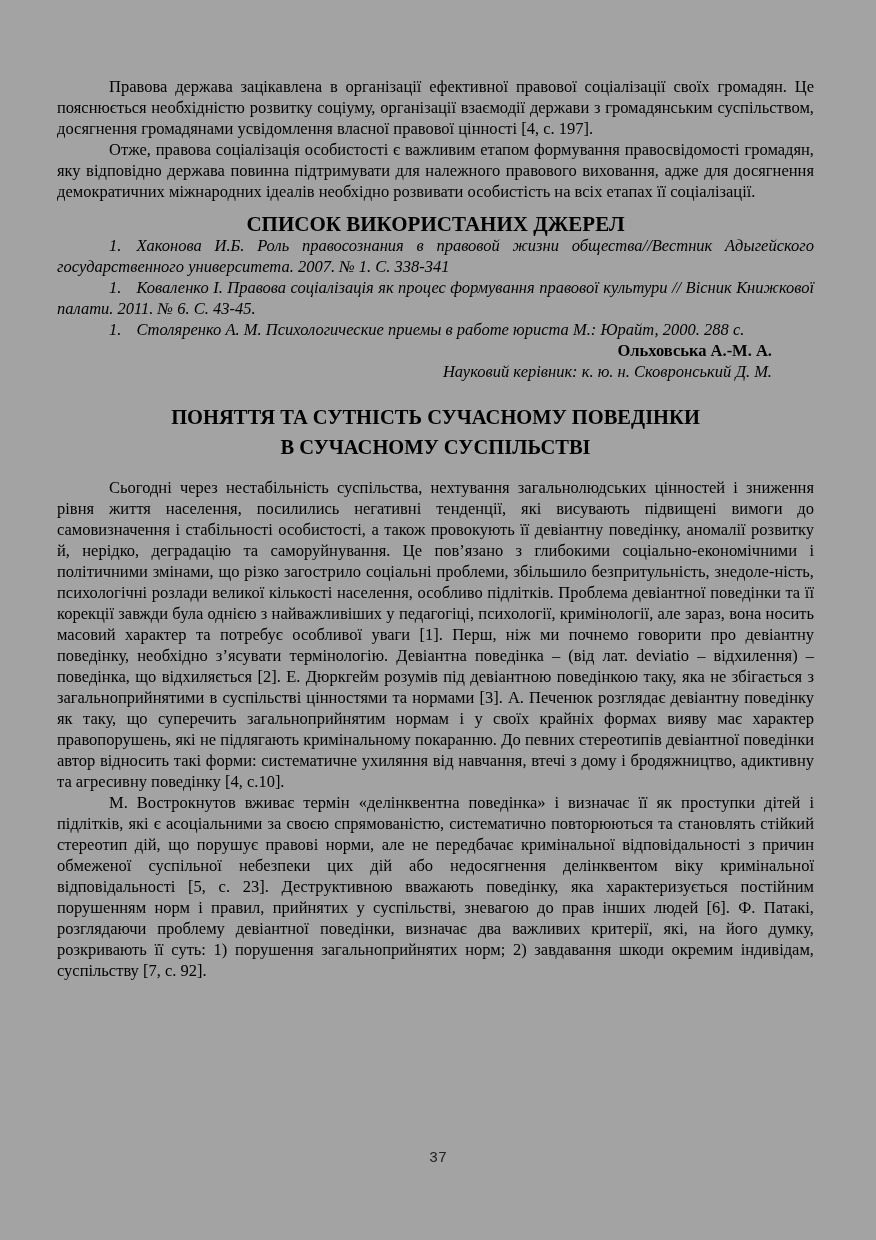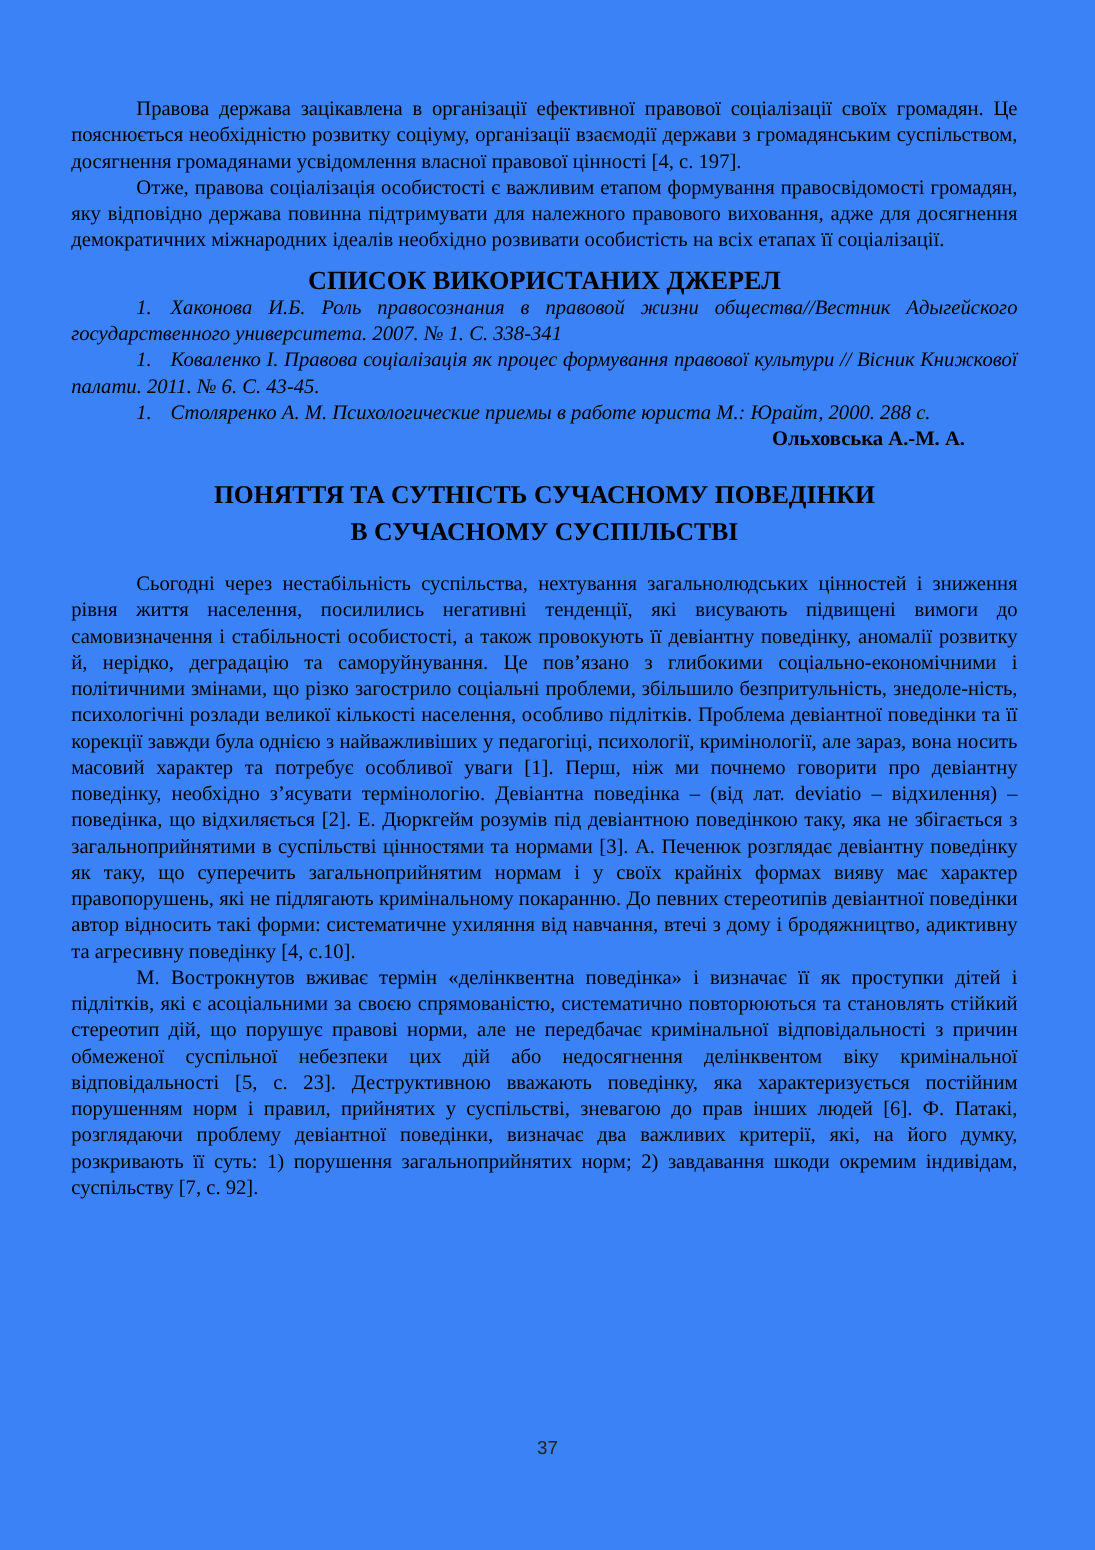--- a/index.html
+++ b/index.html
@@ -4,21 +4,21 @@
 <style>
   html, body {
     margin: 0;
     padding: 0;
     background: #ffffff;
   }
   .page {
     position: relative;
     width: 876px;
     height: 1240px;
-    background: #3b82f6;
+    background: #a3a3a3;
     color: #000000;
     font-family: "Liberation Serif", "DejaVu Serif", serif;
     overflow: hidden;
   }
   .content {
     position: absolute;
     left: 57px;
     top: 76px;
     width: 757px;
   }
@@ -71,21 +71,21 @@
   }
   .article-body {
     margin-top: 15px;
   }
   .page-footer {
     position: absolute;
     left: 0;
     top: 1150px;
     width: 876px;
     text-align: center;
-    font-family: Liberation Sans, sans-serif;
+    font-family: Liberation Mono, monospace;
     font-size: 15px;
     color: #222222;
   }
 </style>
 </head>
 <body>
 
 <div class="page">
   <div class="content">
 
@@ -99,20 +99,21 @@
     </p>
     <p class="ref">
       <span class="ref-num">1.</span><span>Коваленко І. Правова соціалізація як процес формування правової культури // Вісник Книжкової палати. 2011. № 6. С. 43-45.</span>
     </p>
     <p class="ref">
       <span class="ref-num">1.</span><span>Столяренко А. М. Психологические приемы в работе юриста М.: Юрайт, 2000. 288 с.</span>
     </p>
 
     <div class="byline">
       <div class="author">Ольховська А.-М. А.</div>
+      <div class="supervisor">Науковий керівник: к. ю. н. Сковронський Д. М.</div>
     </div>
 
     <div class="article-title">
       <div>ПОНЯТТЯ ТА СУТНІСТЬ СУЧАСНОМУ ПОВЕДІНКИ</div>
       <div>В СУЧАСНОМУ СУСПІЛЬСТВІ</div>
     </div>
 
     <div class="article-body">
       <p class="para">Сьогодні через нестабільність суспільства, нехтування загальнолюдських цінностей і зниження рівня життя населення, посилились негативні тенденції, які висувають підвищені вимоги до самовизначення і стабільності особистості, а також провокують її девіантну поведінку, аномалії розвитку й, нерідко, деградацію та саморуйнування. Це пов’язано з глибокими соціально-економічними і політичними змінами, що різко загострило соціальні проблеми, збільшило безпритульність, знедоле-ність, психологічні розлади великої кількості населення, особливо підлітків. Проблема девіантної поведінки та її корекції завжди була однією з найважливіших у педагогіці, психології, кримінології, але зараз, вона носить масовий характер та потребує особливої уваги [1]. Перш, ніж ми почнемо говорити про девіантну поведінку, необхідно з’ясувати термінологію. Девіантна поведінка – (від лат. deviatio – відхилення) – поведінка, що відхиляється [2]. Е. Дюркгейм розумів під девіантною поведінкою таку, яка не збігається з загальноприйнятими в суспільстві цінностями та нормами [3]. А. Печенюк розглядає девіантну поведінку як таку, що суперечить загальноприйнятим нормам і у своїх крайніх формах вияву має характер правопорушень, які не підлягають кримінальному покаранню. До певних стереотипів девіантної поведінки автор відносить такі форми: систематичне ухиляння від навчання, втечі з дому і бродяжництво, адиктивну та агресивну поведінку [4, с.10].</p>
       <p class="para">М. Вострокнутов вживає термін «делінквентна поведінка» і визначає її як проступки дітей і підлітків, які є асоціальними за своєю спрямованістю, систематично повторюються та становлять стійкий стереотип дій, що порушує правові норми, але не передбачає кримінальної відповідальності з причин обмеженої суспільної небезпеки цих дій або недосягнення делінквентом віку кримінальної відповідальності [5, с. 23]. Деструктивною вважають поведінку, яка характеризується постійним порушенням норм і правил, прийнятих у суспільстві, зневагою до прав інших людей [6]. Ф. Патакі, розглядаючи проблему девіантної поведінки, визначає два важливих критерії, які, на його думку, розкривають її суть: 1) порушення загальноприйнятих норм; 2) завдавання шкоди окремим індивідам, суспільству [7, с. 92].</p>

